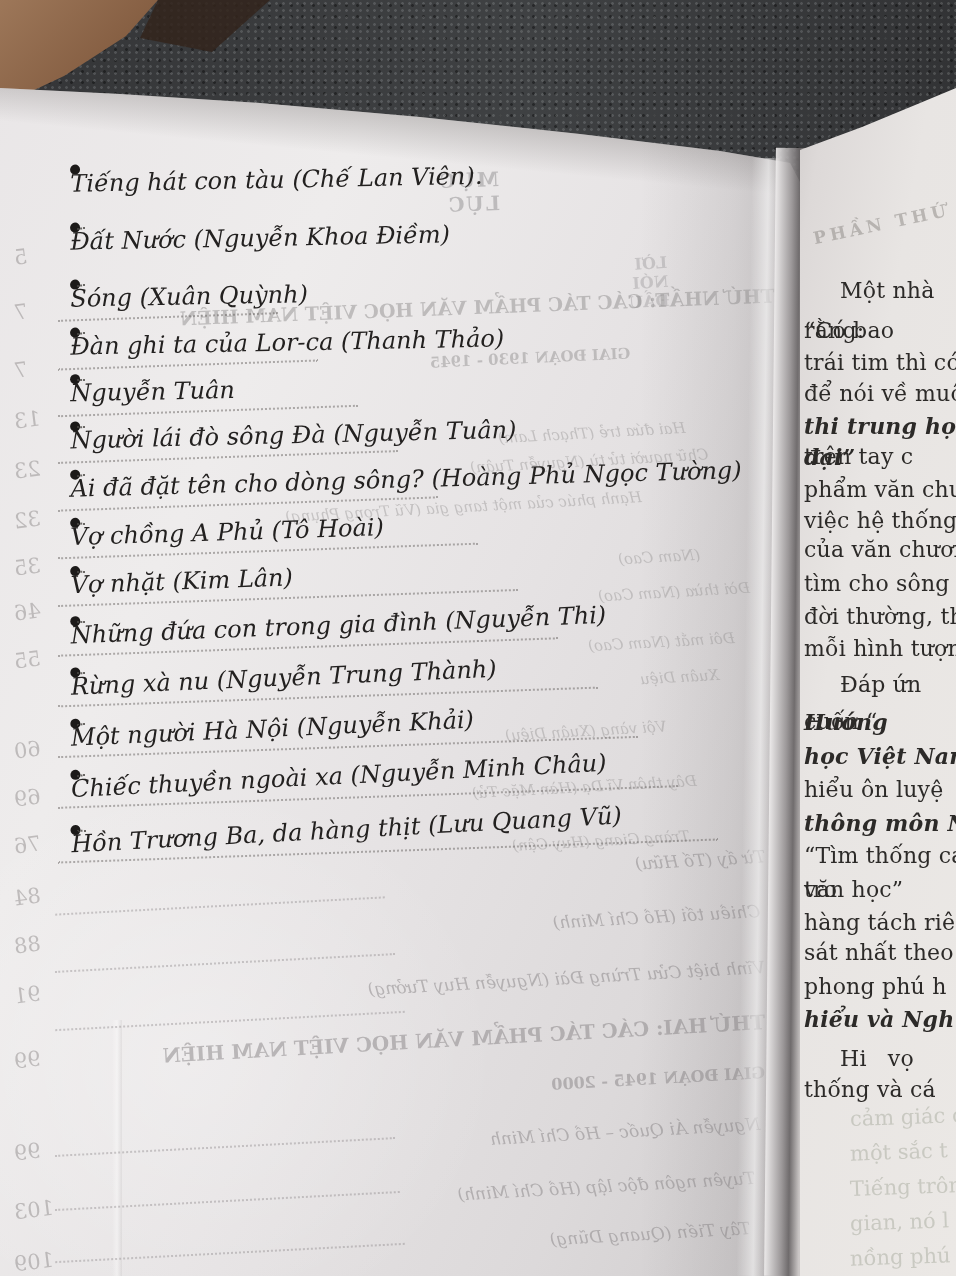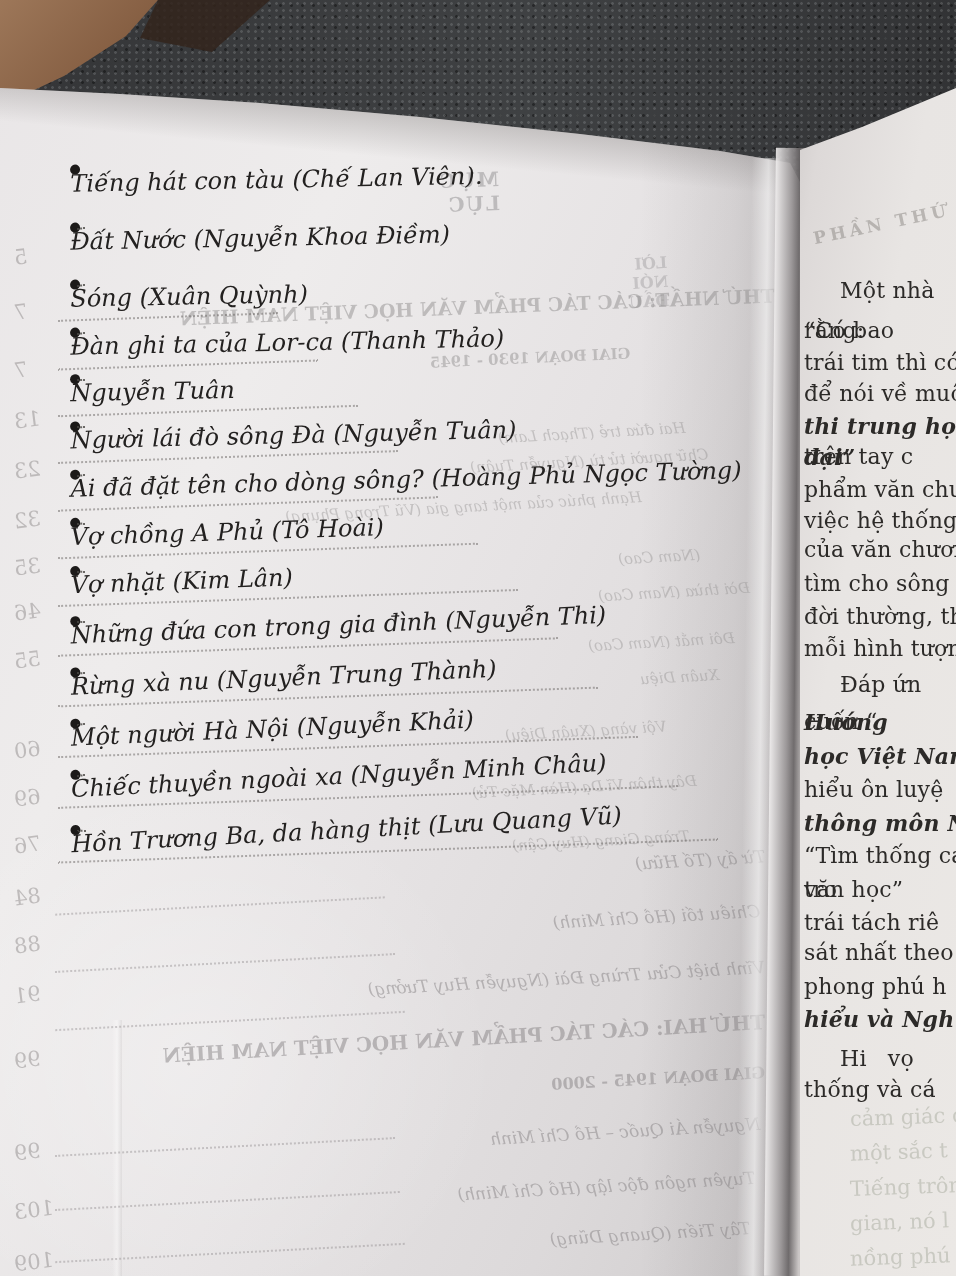--- a/index.html
+++ b/index.html
@@ -336,21 +336,21 @@
           <span class="sb">thông môn N</span>
         </div>
         <div class="rline" style="top: 843px;">
           <span class="si">“Tìm thống cá</span>
         </div>
         <div class="rline" style="top: 877px;">
           <span class="si">văn học”</span>
           <span class="sr"> tro</span>
         </div>
         <div class="rline" style="top: 910px;">
-          <span class="sr">trái tách riê</span>
+          <span class="sr">hàng tách riê</span>
         </div>
         <div class="rline" style="top: 940px;">
           <span class="sr">sát nhất theo</span>
         </div>
         <div class="rline" style="top: 974px;">
           <span class="sr">phong phú h</span>
         </div>
         <div class="rline" style="top: 1006px;">
           <span class="sb">hiểu và Ngh</span>
         </div>

